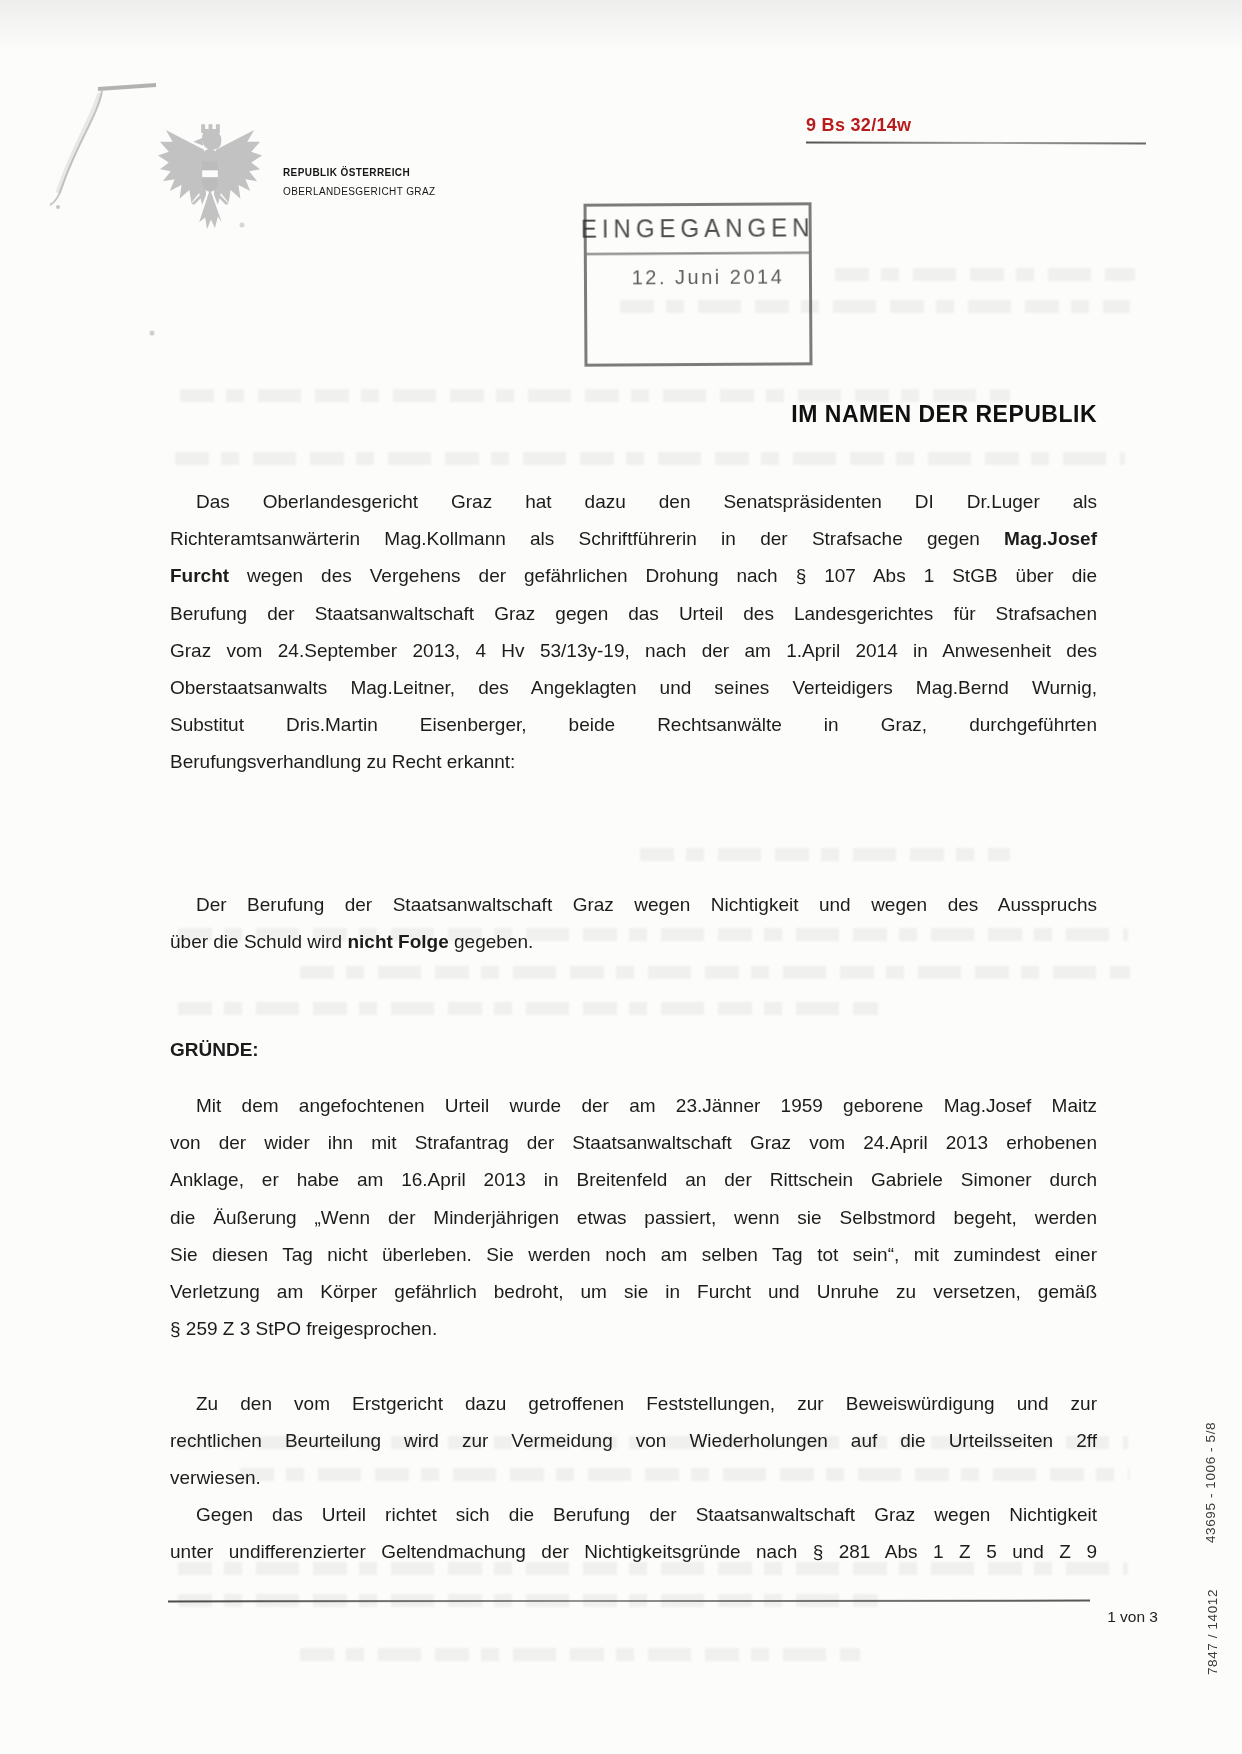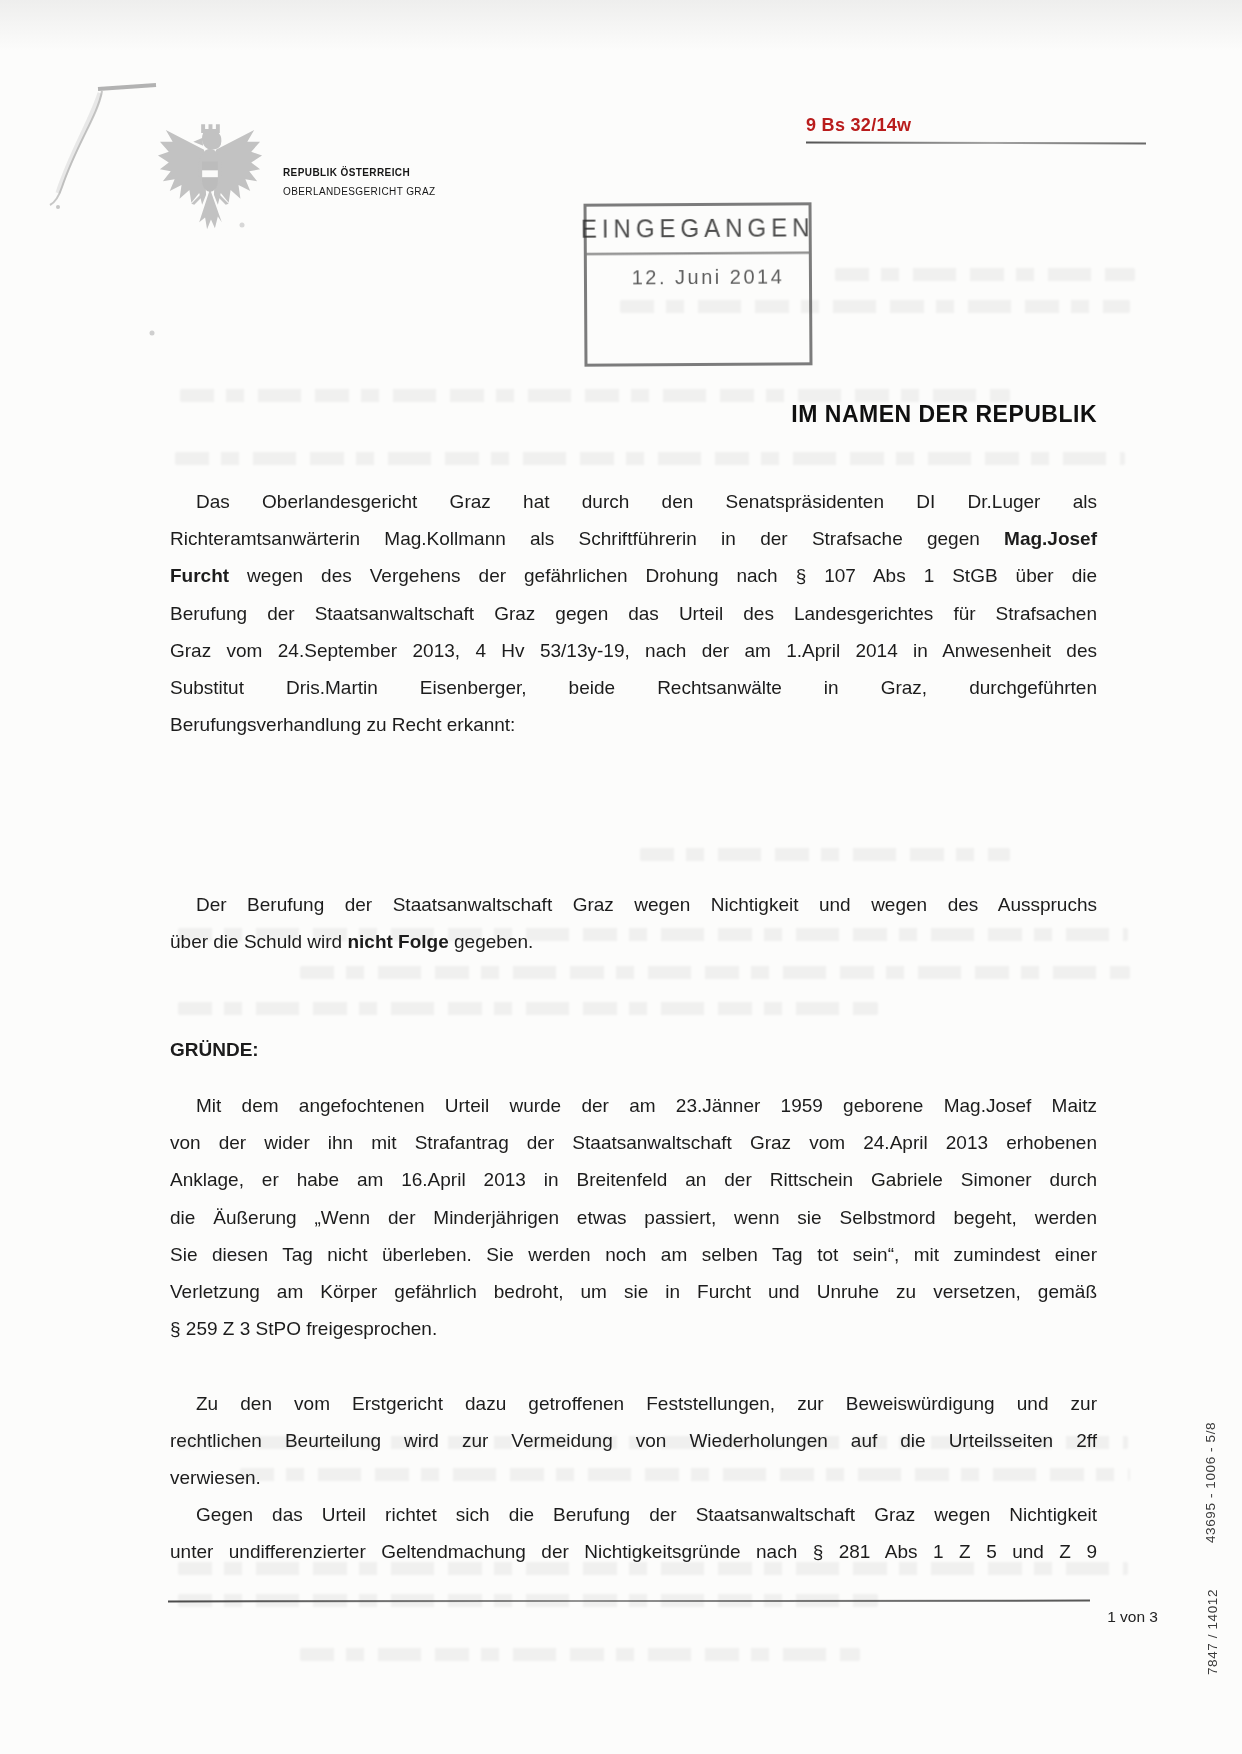--- a/index.html
+++ b/index.html
@@ -137,25 +137,26 @@
 
 <div class="stamp">
   <div class="stamp-top">EINGEGANGEN</div>
   <div class="stamp-date">12. Juni 2014</div>
 </div>
 
 <div class="doc-title">IM NAMEN DER REPUBLIK</div>
 
 <div id="doc-body">
     <div class="paragraph" style="top: 483px;">
-      <div class="line indent"><span>Das Oberlandesgericht Graz hat durch den Senatspräsidenten DI Dr.Luger als</span></div>
+      <div class="line indent"><span>Das Oberlandesgericht Graz hat dazu den Senatspräsidenten DI Dr.Luger als</span></div>
       <div class="line"><span>Richteramtsanwärterin Mag.Kollmann als Schriftführerin in der Strafsache gegen </span><span class="b">Mag.Josef</span></div>
       <div class="line"><span class="b">Furcht</span><span> wegen des Vergehens der gefährlichen Drohung nach § 107 Abs 1 StGB über die</span></div>
       <div class="line"><span>Berufung der Staatsanwaltschaft Graz gegen das Urteil des Landesgerichtes für Strafsachen</span></div>
       <div class="line"><span>Graz vom 24.September 2013, 4 Hv 53/13y-19, nach der am 1.April 2014 in Anwesenheit des</span></div>
+      <div class="line"><span>Oberstaatsanwalts Mag.Leitner, des Angeklagten und seines Verteidigers Mag.Bernd Wurnig,</span></div>
       <div class="line"><span>Substitut Dris.Martin Eisenberger, beide Rechtsanwälte in Graz, durchgeführten</span></div>
       <div class="line last"><span>Berufungsverhandlung zu Recht erkannt:</span></div>
     </div>
     <div class="paragraph" style="top: 886px;">
       <div class="line indent"><span>Der Berufung der Staatsanwaltschaft Graz wegen Nichtigkeit und wegen des Ausspruchs</span></div>
       <div class="line last"><span>über die Schuld wird </span><span class="b">nicht Folge</span><span> gegeben.</span></div>
     </div>
     <div class="paragraph" style="top: 1031px;">
       <div class="line last"><span class="b">GRÜNDE:</span></div>
     </div>

